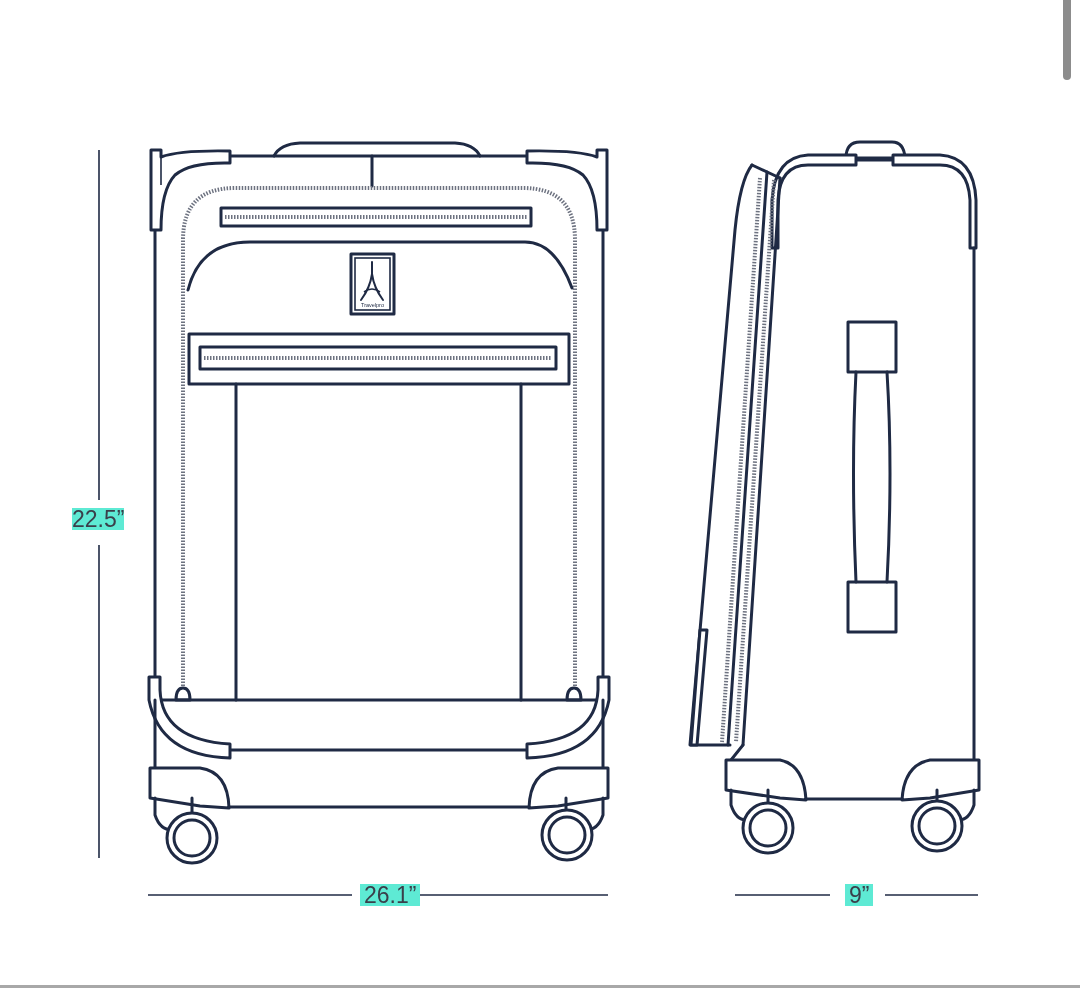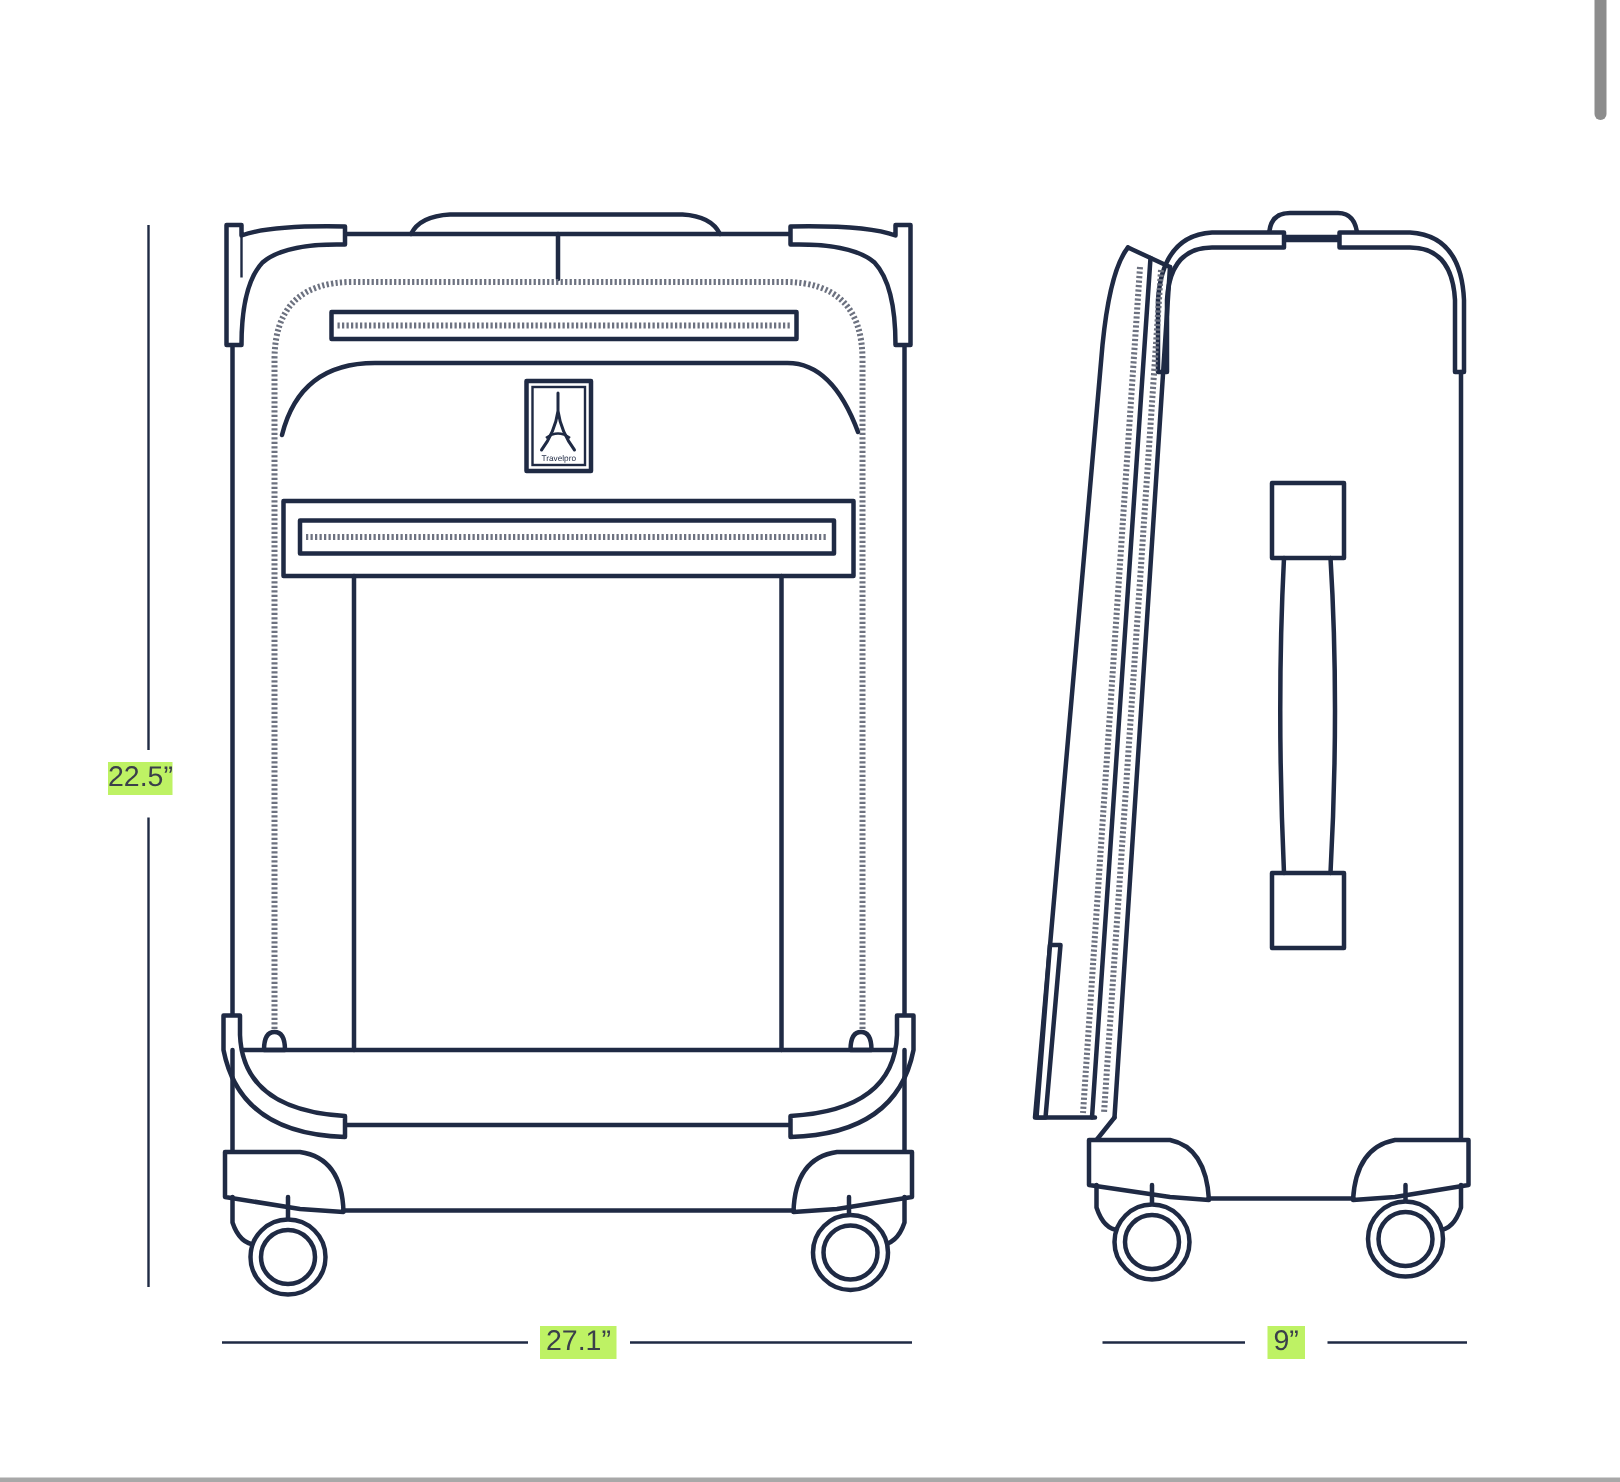--- a/index.html
+++ b/index.html
@@ -1,20 +1,20 @@
 <!DOCTYPE html>
 <html><head>
   <meta charset="utf-8">
   <style>
     html, body { margin: 0; padding: 0; background: #ffffff; }
     body { width: 1080px; height: 988px; position: relative; overflow: hidden;
            font-family: "Liberation Sans", sans-serif; }
     #canvas { position: absolute; left: 0; top: 0; width: 1080px; height: 988px; }
     .dim-label { position: absolute; font-family: "Liberation Sans", sans-serif;
-                 font-size: 19px; color: #3a3f4a; background: #bef264; line-height: 22px;
+                 font-size: 23px; color: #3a3f4a; background: #5eead4; line-height: 22px;
                  white-space: nowrap; }
     #label-height { left: 72px; top: 508px; }
     #label-width  { left: 360px; top: 884px; padding: 0 4px; }
     #label-depth  { left: 845px; top: 884px; padding: 0 4px; }
     .scrollbar-thumb { position: absolute; left: 1063px; top: 0; width: 8px; height: 80px;
                        background: #8c8c8c; border-radius: 0 0 4px 4px; }
     .bottom-bar { position: absolute; left: 0; top: 985px; width: 1080px; height: 3px; background: #a8a8a8; }
     svg .s { fill: none; stroke: #1f2a44; stroke-width: 3; stroke-linejoin: round; stroke-linecap: round; }
     svg .sf { fill: #ffffff; stroke: #1f2a44; stroke-width: 3; stroke-linejoin: round; }
     svg .thin { fill: none; stroke: #1f2a44; stroke-width: 1.6; }
@@ -148,17 +148,17 @@
       <circle class="s" cx="768" cy="828" r="18"></circle>
     </g>
     <g>
       <circle class="sf" cx="937" cy="826" r="25"></circle>
       <circle class="s" cx="937" cy="826" r="18"></circle>
     </g>
   </g>
 </svg>
 
 <div id="label-height" class="dim-label">22.5”</div>
-<div id="label-width" class="dim-label">27.1”</div>
+<div id="label-width" class="dim-label">26.1”</div>
 <div id="label-depth" class="dim-label">9”</div>
 
 <div class="scrollbar-thumb"></div>
 <div class="bottom-bar"></div>
 
 </body></html>

